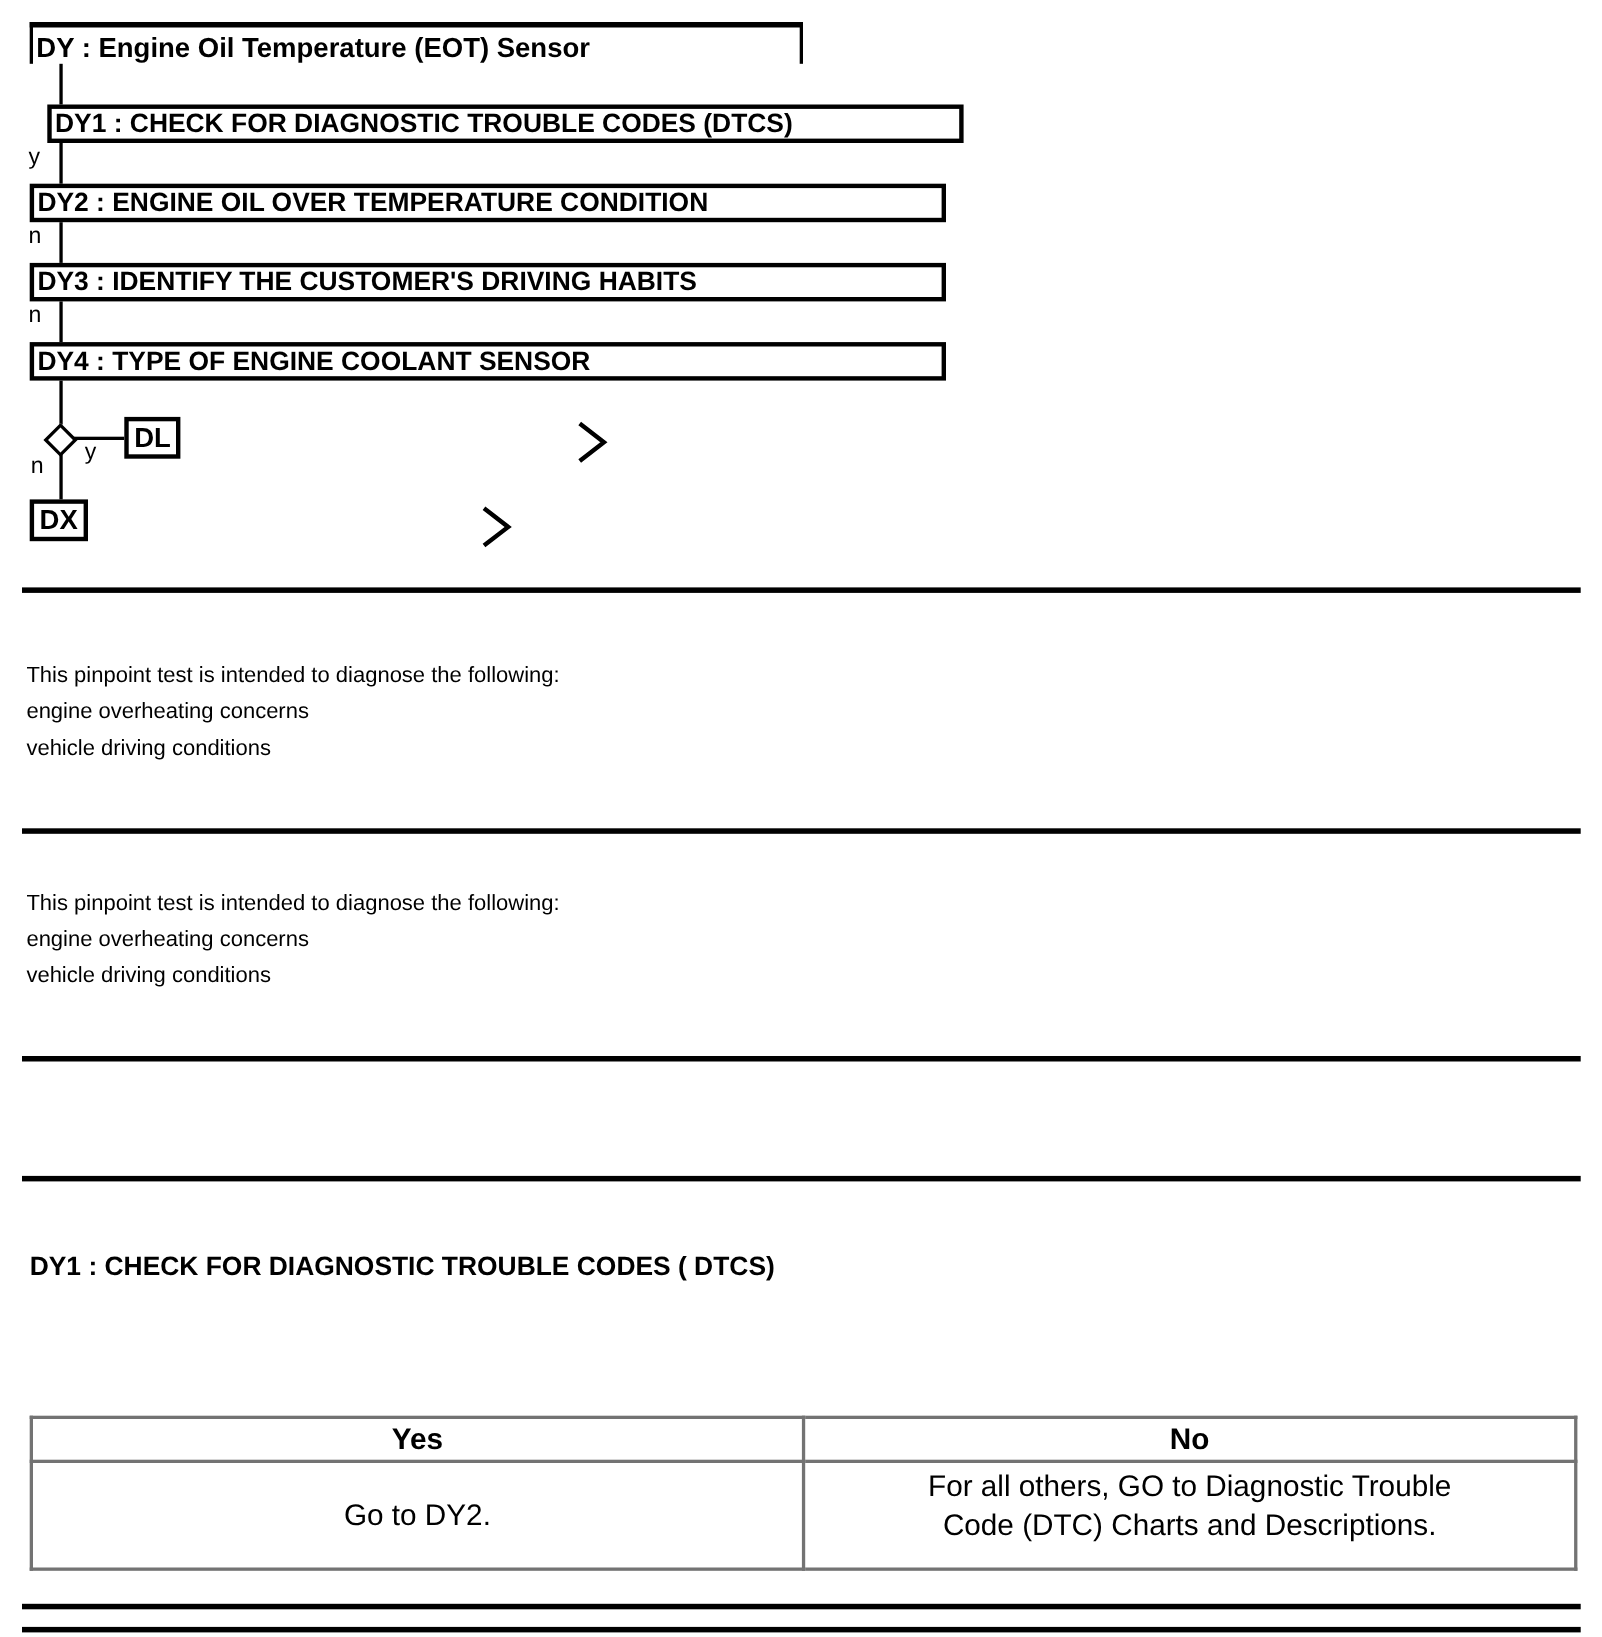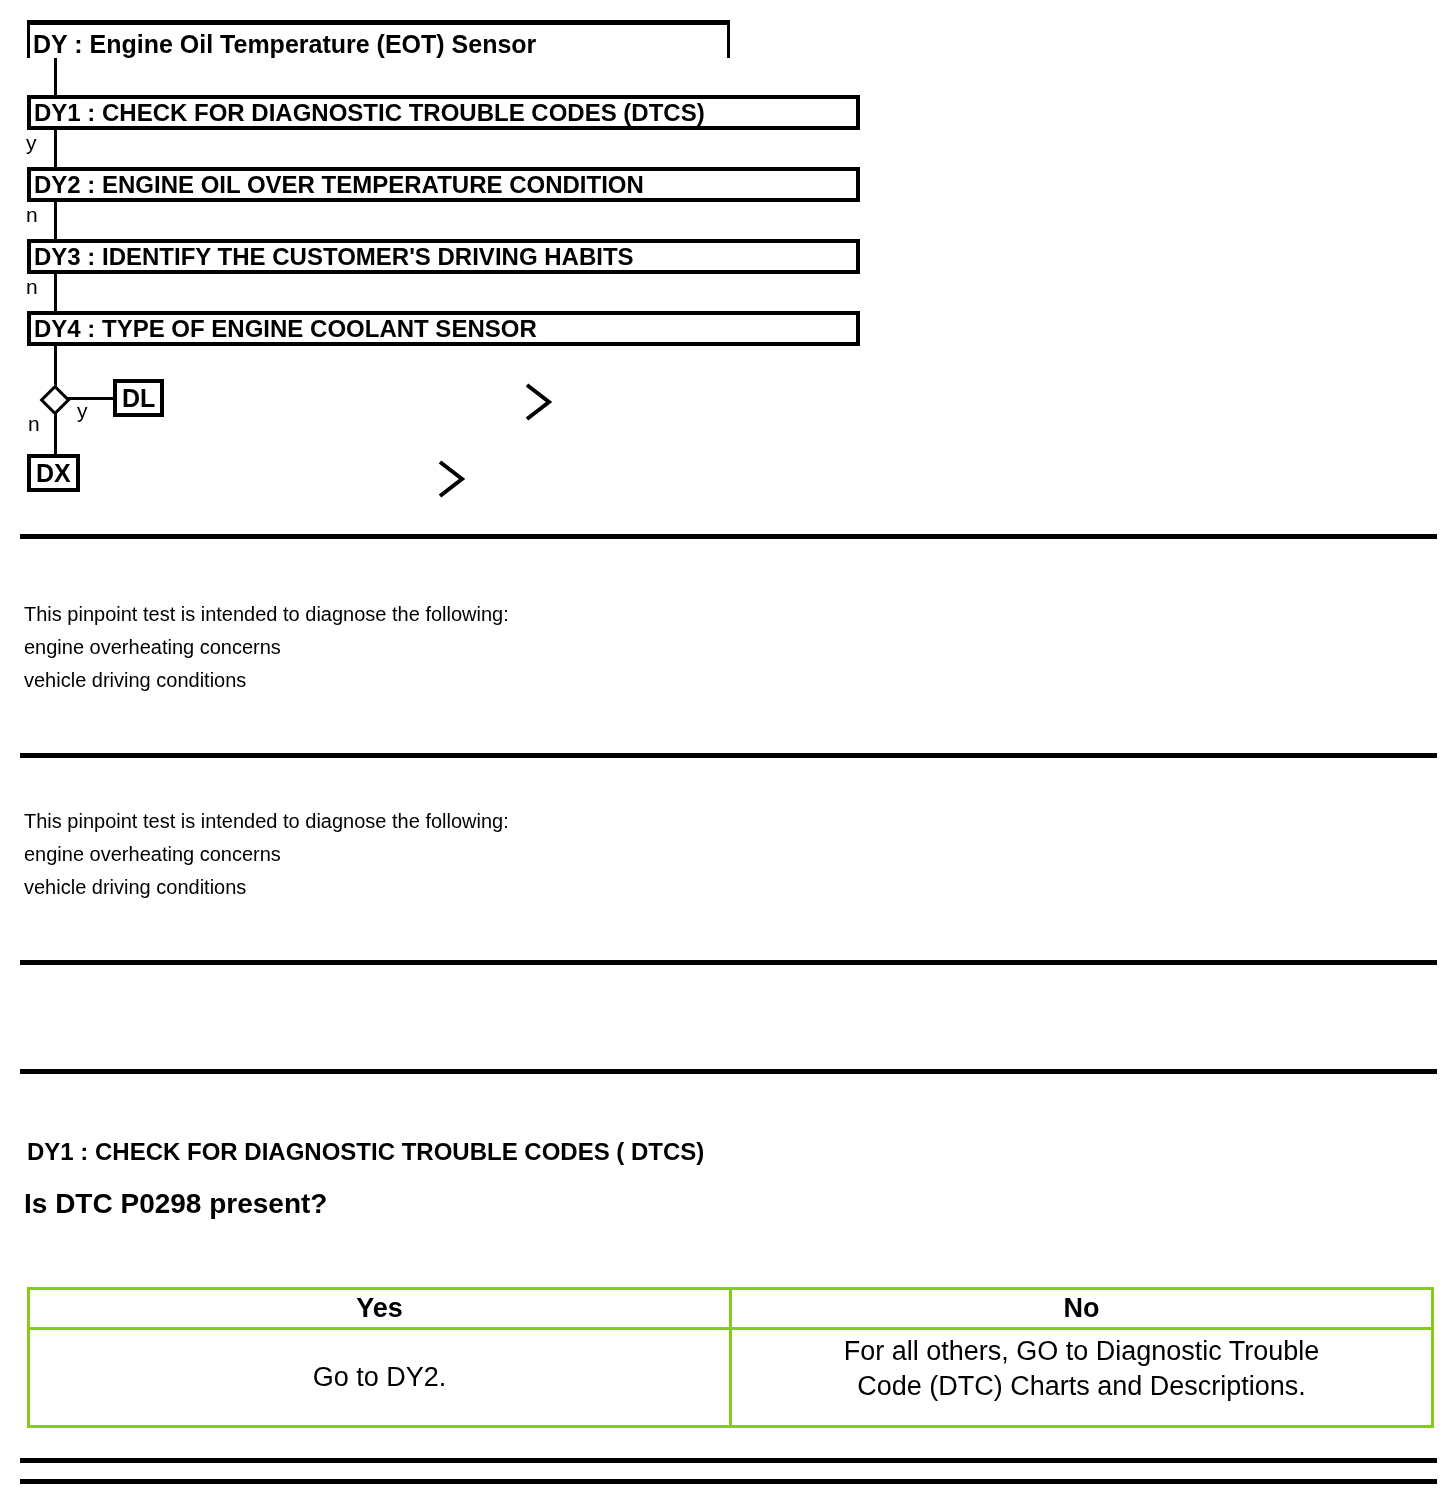--- a/index.html
+++ b/index.html
@@ -35,40 +35,40 @@
   .rule { position:absolute; left:20px; width:1417px; height:5px; background:#000; }
 
   
   .para { position:absolute; left:24px; font-size:20px; line-height:33px; }
   .para span { display:block; }
   .sec-heading { position:absolute; left:27px; top:1138px; font-size:24px; font-weight:bold; white-space:nowrap; }
   .sec-question { position:absolute; left:24px; top:1188px; font-size:28px; font-weight:bold; white-space:nowrap; }
 
   
   table.decision { position:absolute; left:27px; top:1287px; width:1407px; border-collapse:collapse; table-layout:fixed; }
-  table.decision th, table.decision td { border:3px solid #84cc16; font-size:27px; }
+  table.decision th, table.decision td { border:3px solid #737373; font-size:27px; }
   table.decision th { font-weight:bold; text-align:center; height:40px; }
   table.decision td { height:98px; }
   td.yes-cell { width:48.5%; text-align:center; vertical-align:middle; }
   td.no-cell { text-align:center; vertical-align:top; padding:4px 8px; line-height:35px; }
   td.no-cell span { display:block; white-space:nowrap; }
 </style>
 </head>
 <body>
 
 <div class="page">
 
   <div>
     <div class="fc-title">
       <span>DY : Engine Oil Temperature (EOT) Sensor</span>
     </div>
 
     <div class="vline" style="top:58px; height:37px;"></div>
 
-    <div class="fc-box" style="top:95px;">
+    <div class="fc-box" style="top:95px;margin-left:16px;">
       <span>DY1 : CHECK FOR DIAGNOSTIC TROUBLE CODES (DTCS)</span>
     </div>
     <span class="branch" style="left:26px; top:132px;">y</span>
     <div class="vline" style="top:130px; height:37px;"></div>
 
     <div class="fc-box" style="top:167px;">
       <span>DY2 : ENGINE OIL OVER TEMPERATURE CONDITION</span>
     </div>
     <span class="branch" style="left:26px; top:204px;">n</span>
     <div class="vline" style="top:202px; height:37px;"></div>
@@ -114,21 +114,20 @@
     <span>vehicle driving conditions</span>
   </div>
 
   <div class="para" style="top:805px;">
     <span>This pinpoint test is intended to diagnose the following:</span>
     <span>engine overheating concerns</span>
     <span>vehicle driving conditions</span>
   </div>
 
   <div class="sec-heading">DY1 : CHECK FOR DIAGNOSTIC TROUBLE CODES ( DTCS)</div>
-  <div class="sec-question">Is DTC P0298 present?</div>
 
   <table class="decision">
     <thead>
       <tr>
         <th>Yes</th>
         <th>No</th>
       </tr>
     </thead>
     <tbody>
       <tr>

